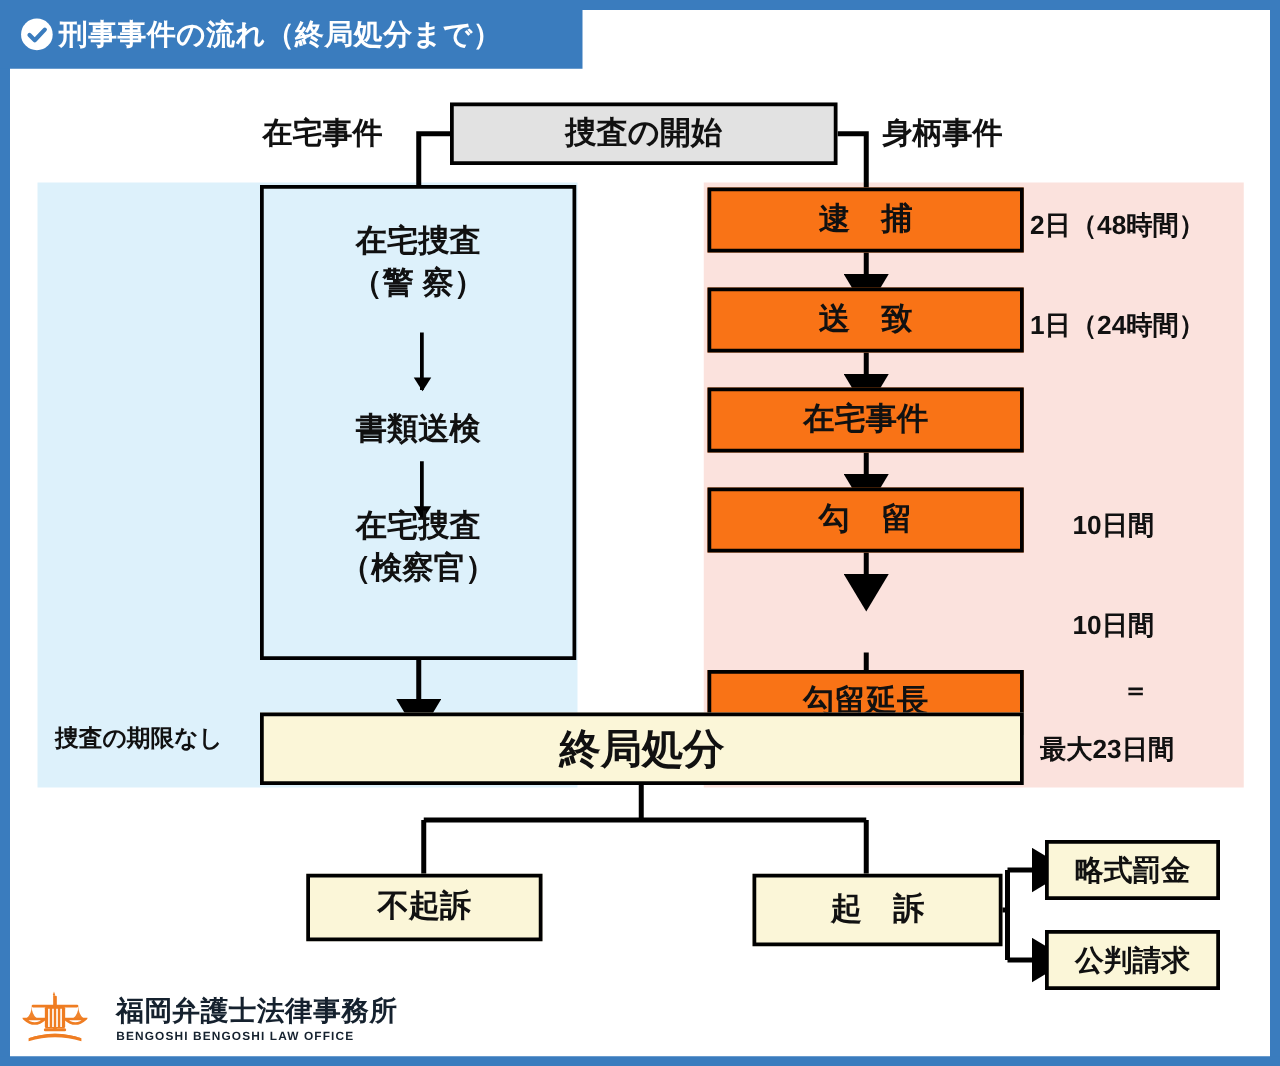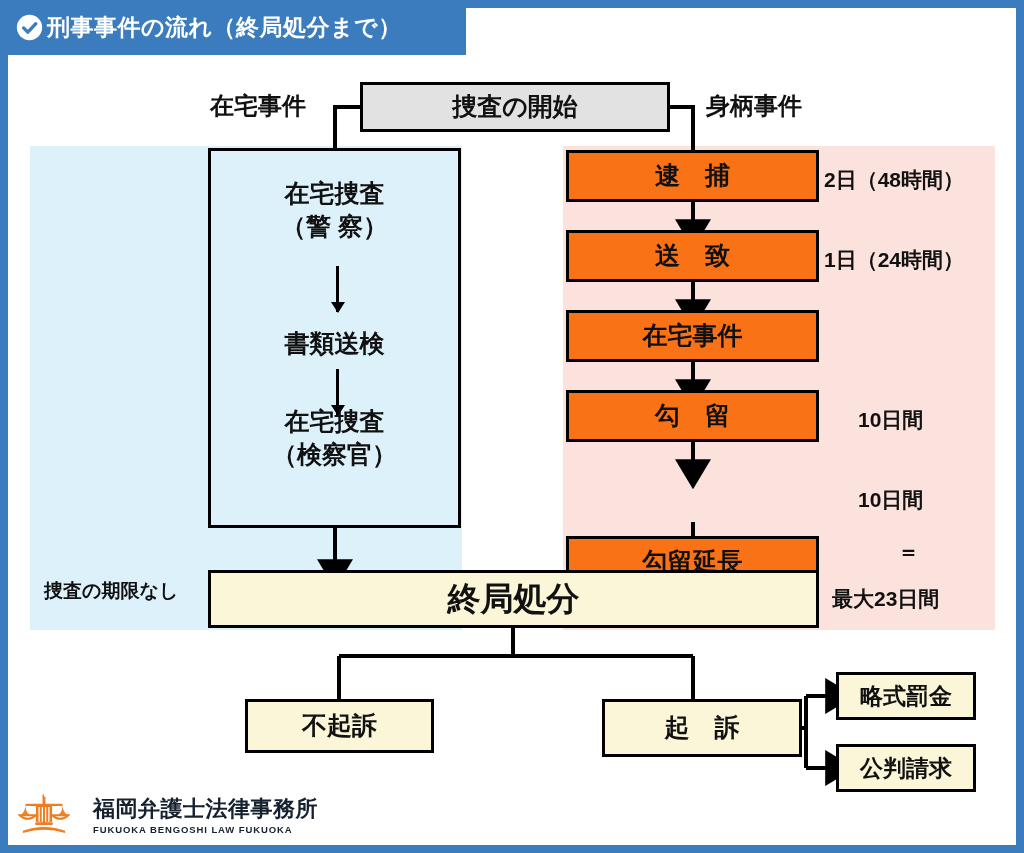--- a/index.html
+++ b/index.html
@@ -221,17 +221,17 @@
       </g>
       <g stroke="#ffffff" stroke-width="1.6">
         <line x1="26" y1="21" x2="26" y2="39"></line>
         <line x1="30" y1="21" x2="30" y2="39"></line>
         <line x1="34" y1="21" x2="34" y2="39"></line>
         <line x1="38" y1="21" x2="38" y2="39"></line>
       </g>
     </svg>
     <div class="logo-text-wrap">
       <div class="logo-jp">福岡弁護士法律事務所</div>
-      <div class="logo-en">FUKUOKA BENGOSHI LAW FUKUOKA</div>
+      <div class="logo-en">BENGOSHI BENGOSHI LAW OFFICE</div>
     </div>
   </div>
 
 </div>
 
 </body></html>

